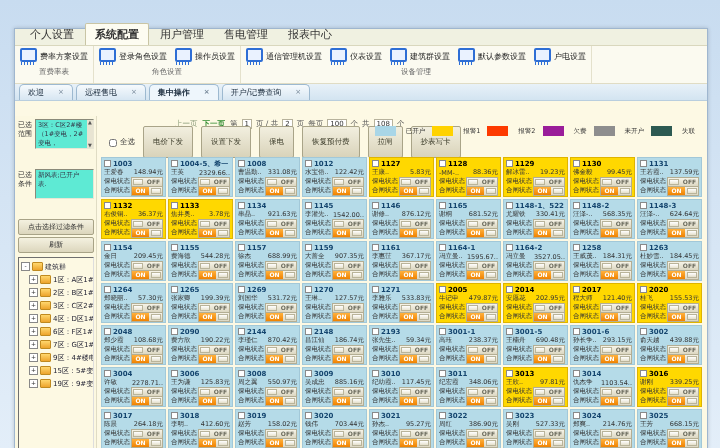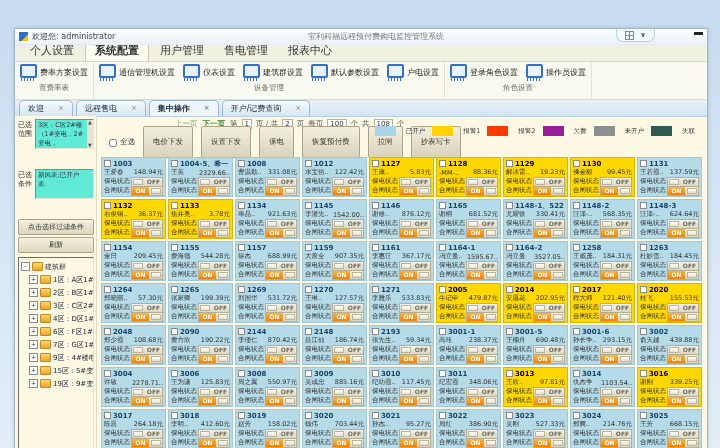--- a/index.html
+++ b/index.html
@@ -102,30 +102,20 @@
                 background:linear-gradient(#fff,#e4dfca);border:1px solid #b9b49a}
   .sw.off .chip{right:0;width:17px;color:#6b6b5d}
   .sw.off::after{content:"";position:absolute;left:1px;top:1px;bottom:1px;width:8px;
                  background:linear-gradient(#fff,#e8e3cf);border:1px solid #b9b49a}
 </style>
 </head>
 <body>
 
 <div class="window">
 
-  <div class="titlebar">
-    <span class="app-icon"></span>
-    <span class="tb-welcome">欢迎您: administrator</span>
-    <span class="tb-title">宝利科福远程预付费购电监控管理系统</span>
-    <span class="tb-pill">
-      <span class="grid-ico"></span>
-      <span class="chev">∨</span>
-    </span>
-    <span class="tb-min"></span>
-  </div>
 
   <div class="menubar">
 
   <span class="mtab">
         <span>个人设置</span>
       </span>
       <span class="mtab active">
         <span>系统配置</span>
       </span>
       <span class="mtab">
@@ -142,20 +132,34 @@
   <div class="ribbon">
     <div class="rgroup">
       <div class="rbtns">
 
       <span class="rbtn">
             <span class="dev-ico"></span>
             <span>费率方案设置</span>
           </span>
         </div>
       <div class="rlabel">置费率表</div>
+    </div>
+    <div class="rgroup">
+      <div class="rbtns">
+
+      <span class="rbtn">
+            <span class="dev-ico"></span>
+            <span>登录角色设置</span>
+          </span>
+          <span class="rbtn">
+            <span class="dev-ico"></span>
+            <span>操作员设置</span>
+          </span>
+        </div>
+      <div class="rlabel">角色设置</div>
     </div>
     <div class="rgroup">
       <div class="rbtns">
 
       <span class="rbtn">
             <span class="dev-ico"></span>
             <span>通信管理机设置</span>
           </span>
           <span class="rbtn">
             <span class="dev-ico"></span>
@@ -168,34 +172,20 @@
           <span class="rbtn">
             <span class="dev-ico"></span>
             <span>默认参数设置</span>
           </span>
           <span class="rbtn">
             <span class="dev-ico"></span>
             <span>户电设置</span>
           </span>
         </div>
       <div class="rlabel">设备管理</div>
-    </div>
-    <div class="rgroup">
-      <div class="rbtns">
-
-      <span class="rbtn">
-            <span class="dev-ico"></span>
-            <span>登录角色设置</span>
-          </span>
-          <span class="rbtn">
-            <span class="dev-ico"></span>
-            <span>操作员设置</span>
-          </span>
-        </div>
-      <div class="rlabel">角色设置</div>
     </div>
   </div>
 
   <div class="doctabs">
 
   <span class="dtab">
         <span>欢迎</span>
         <span class="x"></span>
       </span>
       <span class="dtab">

